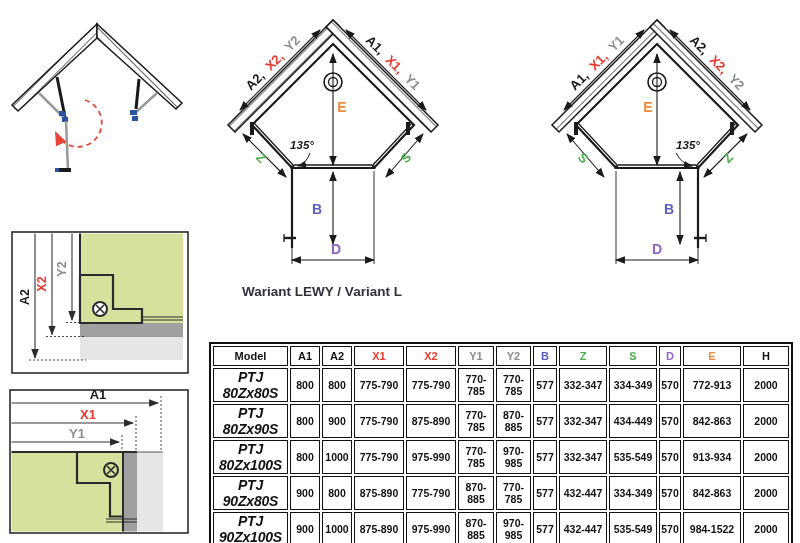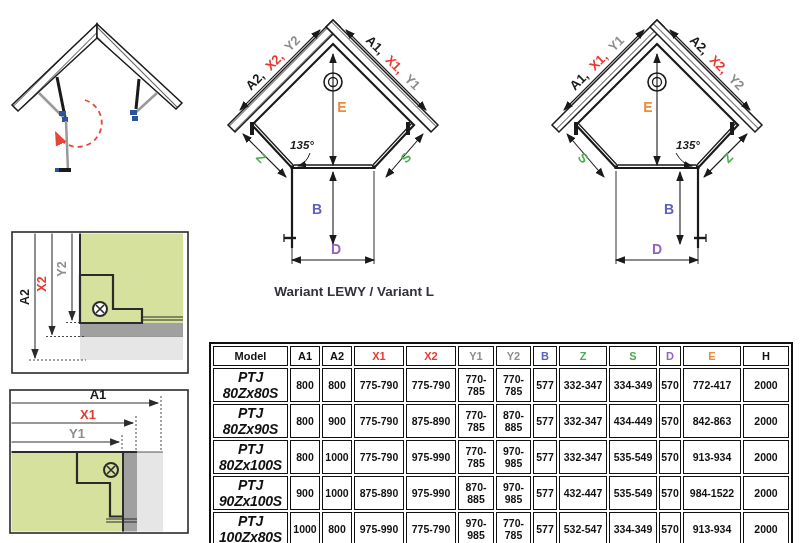--- a/index.html
+++ b/index.html
@@ -1,20 +1,20 @@
 <!DOCTYPE html>
 <html><head>
 <meta charset="utf-8">
 <style>
   html,body{margin:0;padding:0;background:#fff;}
   #stage{position:relative;width:800px;height:543px;background:#fff;overflow:hidden;
          font-family:"Liberation Sans",sans-serif;}
   .abs{position:absolute;}
   svg text{font-family:"Liberation Sans",sans-serif;font-weight:bold;}
-  .caption{position:absolute;top:276px;left:0;width:100%;text-align:right;
+  .caption{position:absolute;top:276px;left:0;width:100%;text-align:center;
            font-size:13.5px;font-weight:bold;color:#32323c;}
   
   #dim-table{border-collapse:separate;border-spacing:2px;background:#fff;
              border:2px solid #111;table-layout:fixed;width:584px;}
   #dim-table th,#dim-table td{box-sizing:border-box;border:1.5px solid #111;
              text-align:center;vertical-align:middle;padding:0;
              font-size:10.5px;font-weight:bold;color:#111;background:#fff;}
   #dim-table th{height:20px;font-size:11px;}
   #dim-table td{height:15.5px;}
   #dim-table td.model{font-style:italic;font-size:14px;letter-spacing:-0.2px;}
@@ -292,21 +292,21 @@
           <td>800</td>
           <td>800</td>
           <td>775-790</td>
           <td>775-790</td>
           <td>770-785</td>
           <td>770-785</td>
           <td>577</td>
           <td>332-347</td>
           <td>334-349</td>
           <td>570</td>
-          <td>772-417</td>
+          <td>772-913</td>
           <td>2000</td>
         </tr>
         <tr>
           <td class="model">PTJ 80Zx90S</td>
           <td>800</td>
           <td>900</td>
           <td>775-790</td>
           <td>875-890</td>
           <td>770-785</td>
           <td>870-885</td>
@@ -323,20 +323,35 @@
           <td>1000</td>
           <td>775-790</td>
           <td>975-990</td>
           <td>770-785</td>
           <td>970-985</td>
           <td>577</td>
           <td>332-347</td>
           <td>535-549</td>
           <td>570</td>
           <td>913-934</td>
+          <td>2000</td>
+        </tr>
+        <tr>
+          <td class="model">PTJ 90Zx80S</td>
+          <td>900</td>
+          <td>800</td>
+          <td>875-890</td>
+          <td>775-790</td>
+          <td>870-885</td>
+          <td>770-785</td>
+          <td>577</td>
+          <td>432-447</td>
+          <td>334-349</td>
+          <td>570</td>
+          <td>842-863</td>
           <td>2000</td>
         </tr>
         <tr>
           <td class="model">PTJ 90Zx100S</td>
           <td>900</td>
           <td>1000</td>
           <td>875-890</td>
           <td>975-990</td>
           <td>870-885</td>
           <td>970-985</td>

